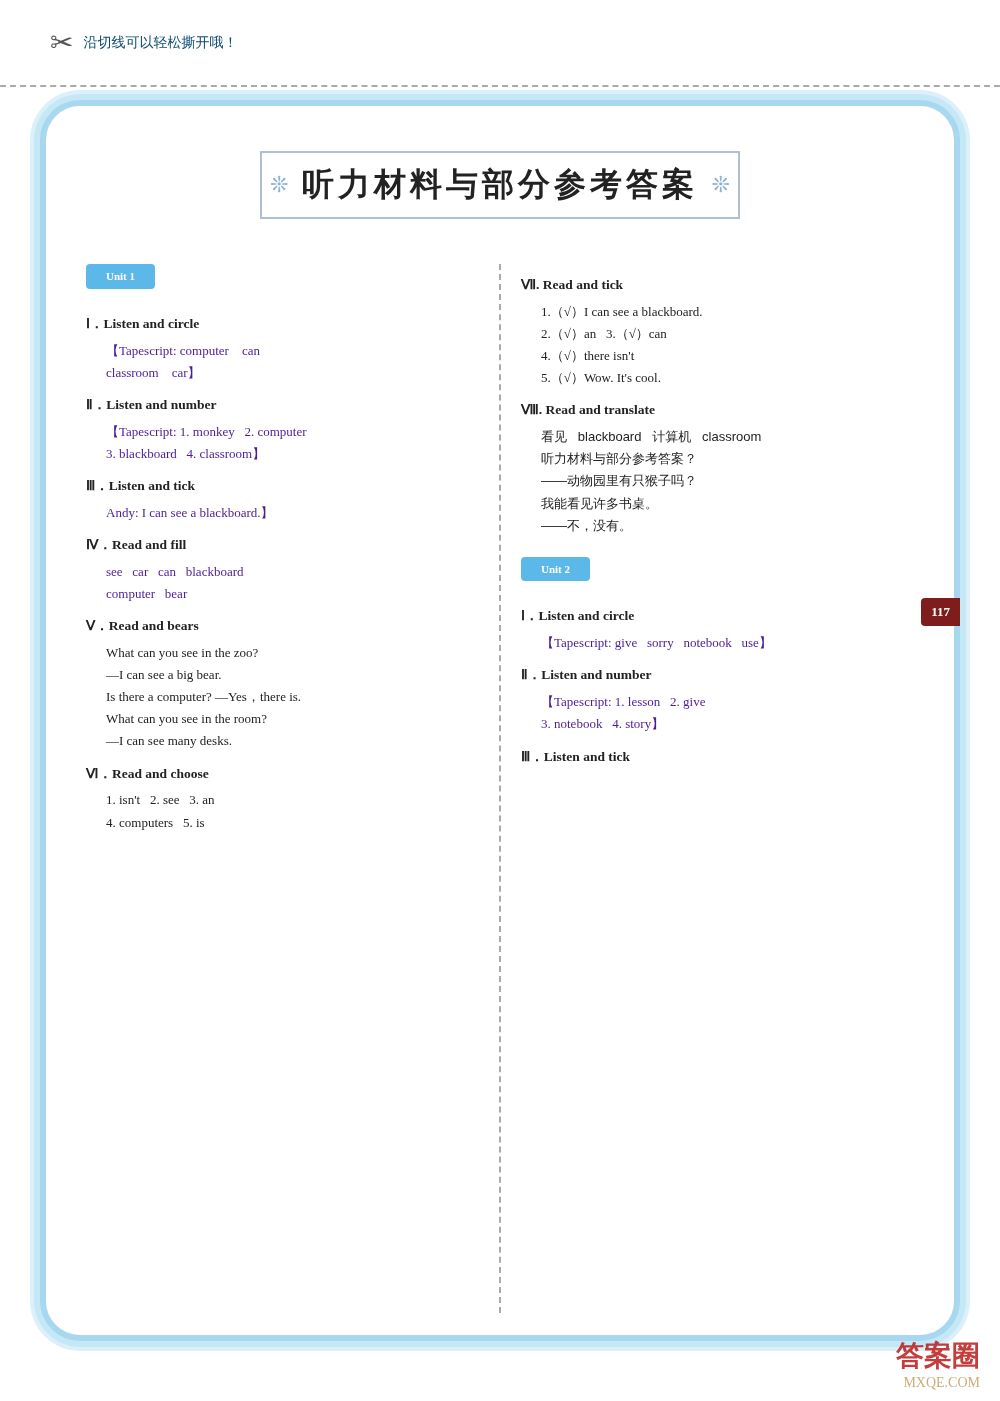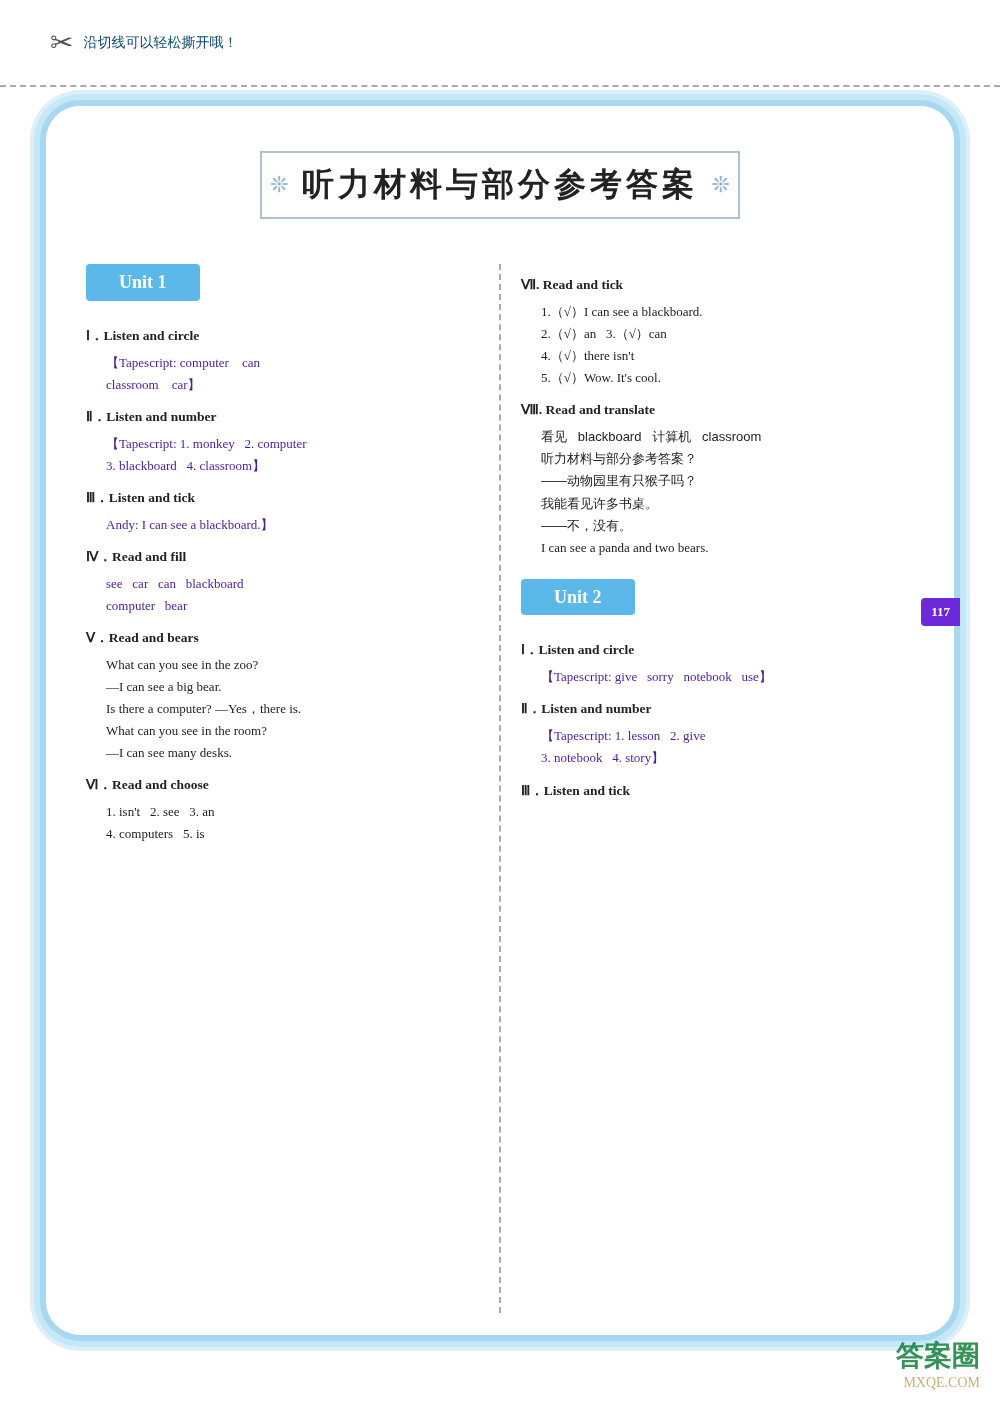--- a/index.html
+++ b/index.html
@@ -109,23 +109,23 @@
       padding-left: 20px;
       font-size: 13px;
       line-height: 1.7;
       color: #222;
     }
 
     .unit-badge {
       display: inline-block;
       background: #5bb8e8;
       color: white;
-      padding: 3px 33px;
+      padding: 3px 20px;
       border-radius: 4px;
-      font-size: 18px;
+      font-size: 11px;
       font-weight: bold;
       margin-bottom: 14px;
     }
 
     .section-title {
       font-size: 13.5px;
       font-weight: bold;
       margin-top: 10px;
       margin-bottom: 4px;
     }
@@ -137,42 +137,42 @@
     }
 
     .indent {
       margin-left: 20px;
     }
 
     .page-num-tab {
       position: absolute;
       right: -6px;
       top: 40%;
-      background: #6d28d9;
+      background: #7f1d1d;
       color: white;
       padding: 6px 10px;
       font-size: 13px;
       font-weight: bold;
       border-radius: 4px 0 0 4px;
       margin-left: 20px;
     }
 
     .watermark {
       position: absolute;
       bottom: 10px;
       right: 20px;
       font-size: 14px;
       color: #c0a060;
       opacity: 0.85;
       text-align: right;
     }
 
     .watermark-logo {
       font-size: 28px;
-      color: #15803d;
+      color: #b91c1c;
       font-weight: bold;
     }
 
     .chinese {
       font-family: "SimSun", "宋体", "Microsoft YaHei", sans-serif;
     }
   </style>
 </head>
 <body>
 
@@ -249,21 +249,20 @@
         <div class="indent">5.（√）Wow. It's cool.</div>
       </div>
 
       <div>
         <div class="section-title">Ⅷ. Read and translate</div>
         <div class="indent chinese">看见&nbsp;&nbsp;&nbsp;blackboard&nbsp;&nbsp;&nbsp;计算机&nbsp;&nbsp;&nbsp;classroom</div>
         <div class="indent chinese">听力材料与部分参考答案？</div>
         <div class="indent chinese">——动物园里有只猴子吗？</div>
         <div class="indent chinese">我能看见许多书桌。</div>
         <div class="indent chinese">——不，没有。</div>
-        <div class="indent">I can see a panda and two bears.</div>
       </div>
 
       <div style="margin-top: 20px;">
         <span class="unit-badge">Unit 2</span>
       </div>
 
       <div>
         <div class="section-title">Ⅰ．Listen and circle</div>
         <div class="tapescript indent">【Tapescript: give&nbsp;&nbsp;&nbsp;sorry&nbsp;&nbsp;&nbsp;notebook&nbsp;&nbsp;&nbsp;use】</div>
       </div>

